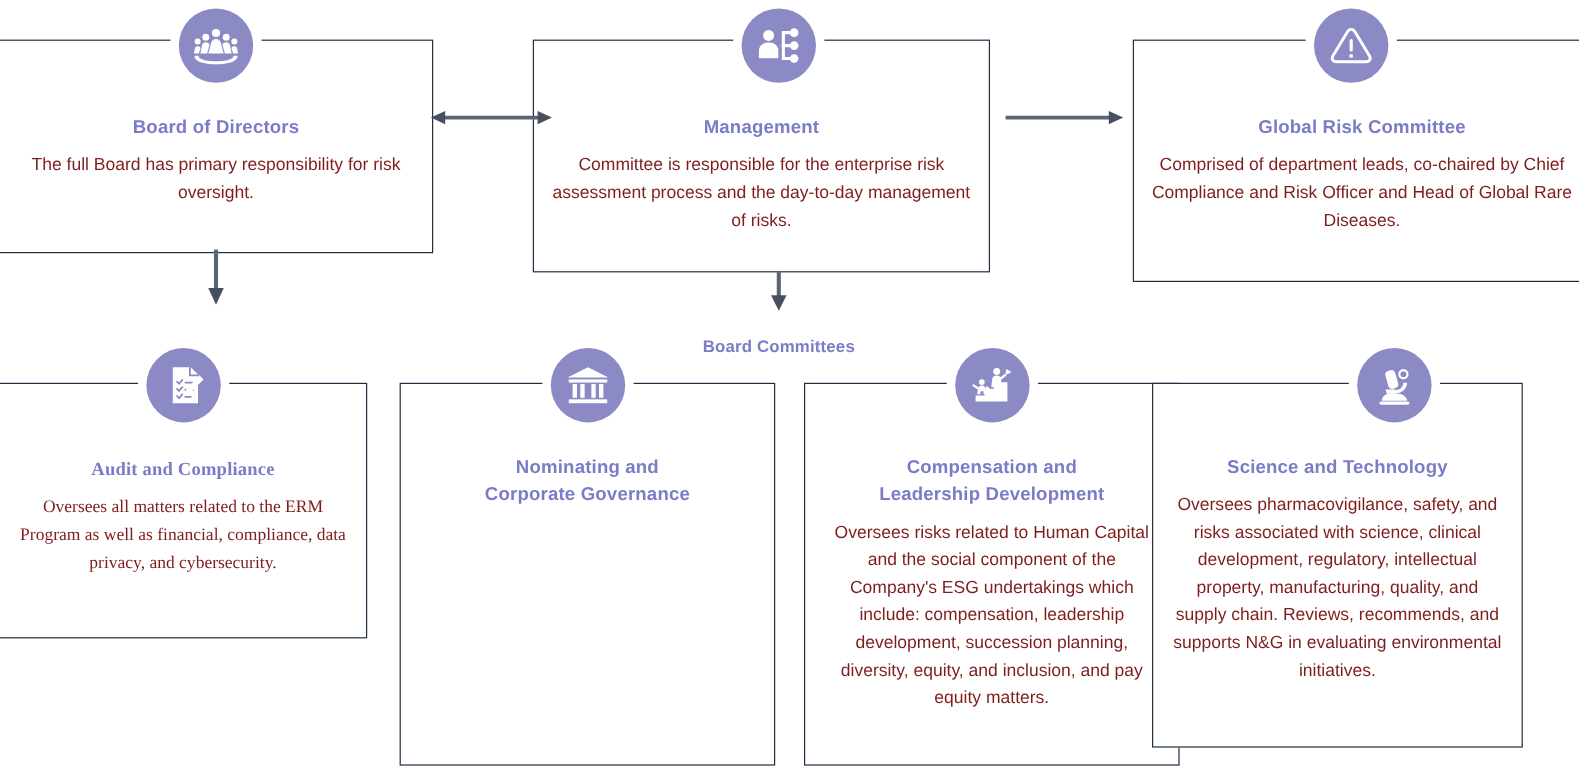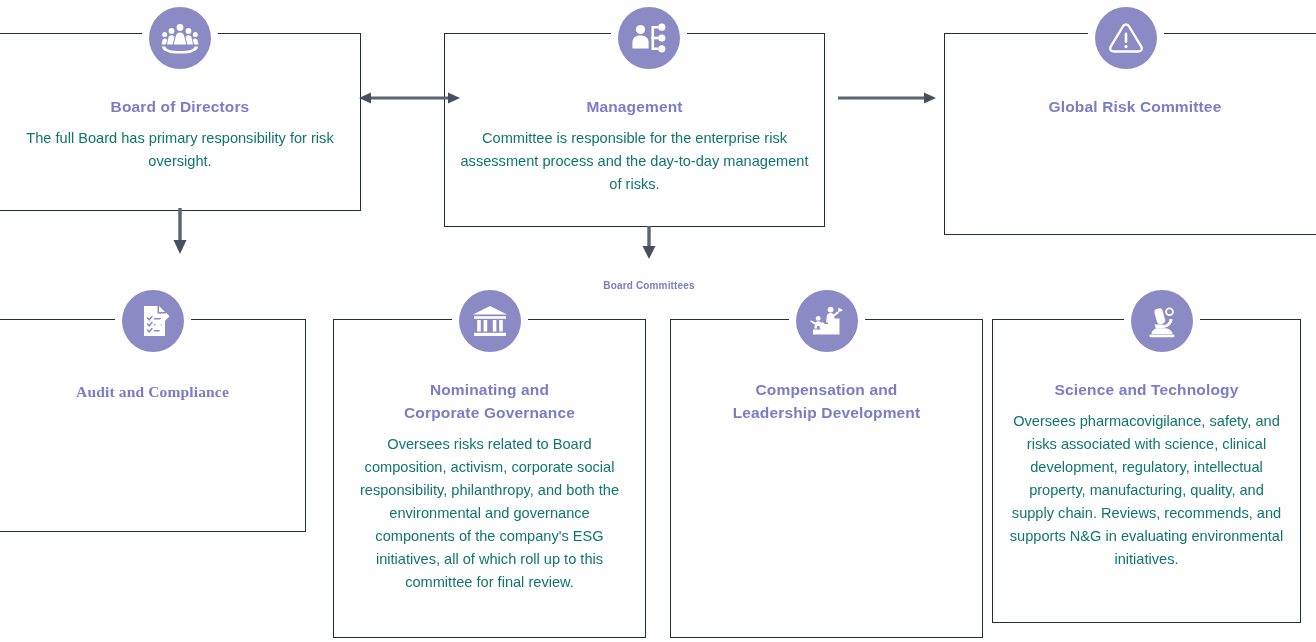--- a/index.html
+++ b/index.html
@@ -27,21 +27,21 @@
   }
   .box-title{
     color:#7b7cc8;
     font-weight:bold;
     font-size:15.5px;
     line-height:23px;
     letter-spacing:.15px;
     margin:0 0 9px 0;
   }
   .box-body{
-    color:#0f766e;
+    color:#7f1d1d;
     font-size:14.6px;
     line-height:23px;
     margin:0;
   }
 
   
   .icon-badge{
     position:absolute;
     width:62px;height:62px;
     border-radius:50%;
@@ -61,21 +61,21 @@
 
   
   .conn{position:absolute;z-index:2;}
   .conn svg{display:block;overflow:visible;}
 
   
   .section-label{
     position:absolute;
     color:#7b7cc8;
     font-weight:bold;
-    font-size:10px;
+    font-size:14px;
     letter-spacing:.15px;
     text-align:center;
     white-space:nowrap;
   }
 </style>
 </head>
 <body>
 
 <div id="stage">
 
@@ -148,36 +148,38 @@
       <rect x="21.3" y="17.5" width="3" height="3" rx="1.2"></rect>
       <path d="M22.8 19 L22.8 8.2 L28.3 8.2" stroke="#ffffff" stroke-width="2.6" fill="none"></path>
       <path d="M22.8 19 L28.3 19" stroke="#ffffff" stroke-width="2.6" fill="none"></path>
       <path d="M22.8 19 L22.8 29.8 L28.3 29.8" stroke="#ffffff" stroke-width="2.6" fill="none"></path>
     </svg>
   </div>
 
   <div class="box" style="left:914px;top:33px;width:382px;height:202px;margin-left:30px;">
     <div class="box-inner" style="top:61px;">
       <div class="box-title">Global Risk Committee</div>
+      <div class="box-body">Comprised of department leads, co-chaired by Chief Compliance and Risk Officer and Head of Global Rare Diseases.</div>
     </div>
   </div>
   <div class="notch" style="left:1088px;top:30px;width:76px;"></div>
   <div class="icon-badge" style="left:1095px;top:7px;">
     <svg width="38" height="38" viewBox="0 0 38 38">
       <path d="M19 5.5 C20.4 5.5 21.4 6.3 22.1 7.5 L34.3 27.6 C35.0 28.8 35.1 30.0 34.4 31.0 C33.8 32.0 32.7 32.5 31.2 32.5 L6.8 32.5 C5.3 32.5 4.2 32.0 3.6 31.0 C2.9 30.0 3.0 28.8 3.7 27.6 L15.9 7.5 C16.6 6.3 17.6 5.5 19 5.5 Z" fill="none" stroke="#ffffff" stroke-width="2.4" stroke-linejoin="round"></path>
       <rect x="17.7" y="13.5" width="2.6" height="10.5" rx="1.3" fill="#ffffff"></rect>
       <circle cx="19" cy="27.6" r="1.6" fill="#ffffff"></circle>
     </svg>
   </div>
 
   <div class="section-label" style="left:509px;top:280px;width:280px;">Board Committees</div>
 
   <div class="box" style="left:-1px;top:319px;width:307px;height:213px;">
     <div class="box-inner" style="top:60px;font-family:Liberation Serif, serif;">
       <div class="box-title">Audit and Compliance</div>
+      <div class="box-body">Oversees all matters related to the ERM Program as well as financial, compliance, data privacy, and cybersecurity.</div>
     </div>
   </div>
   <div class="notch" style="left:115px;top:316px;width:76px;"></div>
   <div class="icon-badge" style="left:122px;top:290px;">
     <svg width="36" height="36" viewBox="0 0 36 36" fill="#ffffff">
       <path d="M9 3 L22.5 3 L22.5 10.5 L30 10.5 L30 33 L9 33 Z"></path>
       <path d="M24 3 L30 9 L24 9 Z"></path>
       <g stroke="#8b8ac5" stroke-width="1.5" fill="none" stroke-linecap="round">
         <path d="M12.5 15 L14.2 16.8 L17 13.6"></path>
         <path d="M12.5 21 L14.2 22.8 L17 19.6"></path>
@@ -189,21 +191,20 @@
       <path d="M31.2 9.8 L34.6 13.2 L23.4 24.4 L19.0 25.8 L20.4 21.4 Z"></path>
     </svg>
   </div>
 
   <div class="box" style="left:333px;top:319px;width:313px;height:319px;">
     <div class="box-inner" style="top:58px;">
       <div class="box-title">
         <span>Nominating and</span><br>
         <span>Corporate Governance</span>
       </div>
-      <div class="box-body">Oversees risks related to Board composition, activism, corporate social responsibility, philanthropy, and both the environmental and governance components of the company's ESG initiatives, all of which roll up to this committee for final review.</div>
     </div>
   </div>
   <div class="notch" style="left:452px;top:316px;width:76px;"></div>
   <div class="icon-badge" style="left:459px;top:290px;">
     <svg width="38" height="38" viewBox="0 0 38 38" fill="#ffffff">
       <path d="M19 4 L36 12.5 L2 12.5 Z"></path>
       <rect x="3" y="14.2" width="32" height="2.6"></rect>
       <rect x="6.2" y="18" width="3.6" height="11.5"></rect>
       <rect x="12.6" y="18" width="3.6" height="11.5"></rect>
       <rect x="21.8" y="18" width="3.6" height="11.5"></rect>
@@ -211,38 +212,39 @@
       <rect x="3" y="30.8" width="32" height="3.2"></rect>
     </svg>
   </div>
 
   <div class="box" style="left:670px;top:319px;width:313px;height:319px;padding-left:40px;">
     <div class="box-inner" style="top:58px;">
       <div class="box-title">
         <span>Compensation and</span><br>
         <span>Leadership Development</span>
       </div>
+      <div class="box-body">Oversees risks related to Human Capital and the social component of the Company's ESG undertakings which include: compensation, leadership development, succession planning, diversity, equity, and inclusion, and pay equity matters.</div>
     </div>
   </div>
   <div class="notch" style="left:789px;top:316px;width:76px;"></div>
   <div class="icon-badge" style="left:796px;top:290px;">
     <svg width="38" height="38" viewBox="0 0 38 38" fill="#ffffff">
       <path d="M5 32.5 L5 27.5 L12.5 27.5 L12.5 22 L20 22 L20 16.5 L31.5 16.5 L31.5 32.5 Z"></path>
       <circle cx="10.2" cy="16.4" r="2.4"></circle>
       <path d="M10.2 19.2 C8.3 19.2 7.2 20.4 7.0 21.8 L6.4 26.6 L9.0 26.6 L9.0 24.0 L11.6 24.0 L11.6 26.6 L13.6 26.6 L13.2 21.8 C13.0 20.4 12.1 19.2 10.2 19.2 Z"></path>
       <path d="M6.6 21.3 L3.2 19.2" stroke="#ffffff" stroke-width="1.8" stroke-linecap="round"></path>
       <circle cx="22.6" cy="7.6" r="2.9"></circle>
       <path d="M22.6 11.0 C20.3 11.0 19.0 12.4 18.8 14.0 L18.1 20.5 L21.0 20.5 L21.0 17.4 L24.2 17.4 L24.2 20.5 L26.8 20.5 L26.2 14.0 C26.0 12.4 24.9 11.0 22.6 11.0 Z"></path>
       <path d="M26.2 13.2 L29.6 10.6" stroke="#ffffff" stroke-width="2" stroke-linecap="round"></path>
       <path d="M29.8 10.8 C31.2 9.0 33.0 9.6 34.6 8.4 C33.8 6.4 32.0 6.6 30.6 5.4 Z"></path>
       <path d="M13.0 23.6 C14.0 22.4 15.4 22.8 16.6 21.9 C16.0 20.4 14.6 20.6 13.6 19.7 Z"></path>
     </svg>
   </div>
 
-  <div class="box" style="left:992px;top:319px;width:309px;height:304px;">
+  <div class="box" style="left:960px;top:319px;width:309px;height:304px;">
     <div class="box-inner" style="top:58px;">
       <div class="box-title">Science and Technology</div>
       <div class="box-body">Oversees pharmacovigilance, safety, and risks associated with science, clinical development, regulatory, intellectual property, manufacturing, quality, and supply chain. Reviews, recommends, and supports N&amp;G in evaluating environmental initiatives.</div>
     </div>
   </div>
   <div class="notch" style="left:1124px;top:316px;width:76px;"></div>
   <div class="icon-badge" style="left:1131px;top:290px;">
     <svg width="36" height="36" viewBox="0 0 36 36" fill="#ffffff">
       <rect x="11.6" y="5.5" width="8.4" height="15.5" rx="3.2" transform="rotate(-16 15.8 13.2)"></rect>
       <circle cx="25.5" cy="8.8" r="3.4" fill="none" stroke="#ffffff" stroke-width="1.8"></circle>

